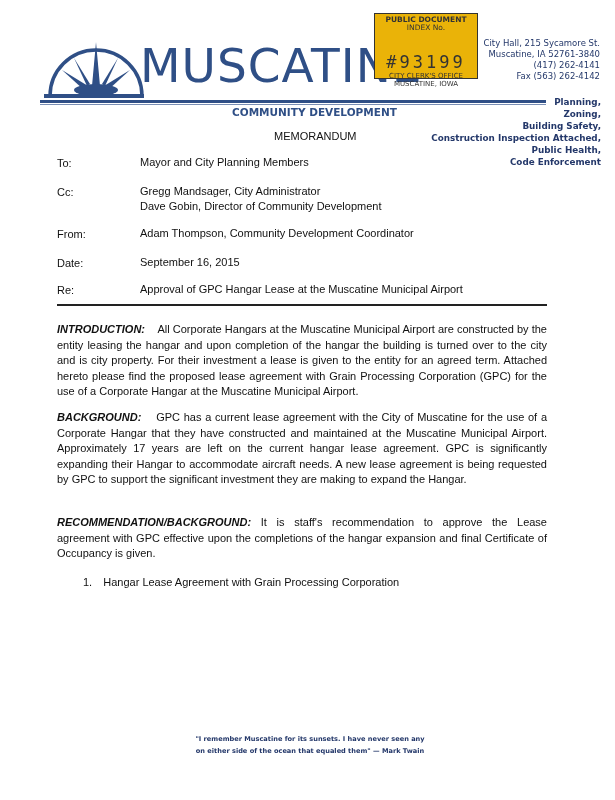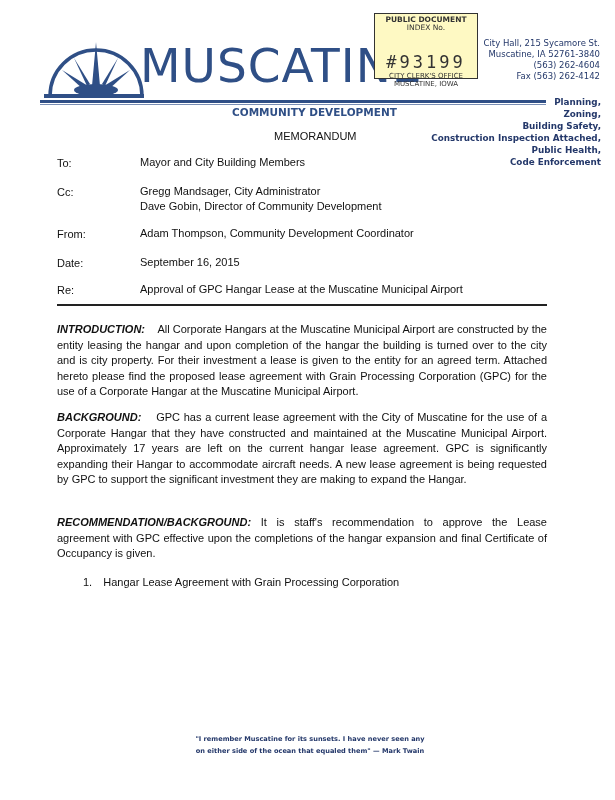--- a/index.html
+++ b/index.html
@@ -14,21 +14,21 @@
     .logo-word {
       left: 140px; top: 42px; font-size: 47px; color: #2f4f86;
       letter-spacing: 1px; font-family: "DejaVu Sans", sans-serif; line-height: 1;
     }
     .header-rule { left: 40px; top: 100px; width: 506px; height: 3px; background: #2f4f86; }
     .header-rule2 { left: 40px; top: 104px; width: 506px; height: 1px; background: #7a8fb5; }
 
     
     .stamp {
       left: 374px; top: 13px; width: 102px; height: 64px;
-      border: 1.5px solid #333; background: #fef9c3;
+      border: 1.5px solid #333; background: #eab308;
       font-family: "DejaVu Sans", sans-serif; color: #333; text-align: center;
     }
     .stamp .t1 { font-size: 7.5px; line-height: 8px; margin-top: 2px; font-weight: bold; }
     .stamp .t2 { font-size: 7.5px; line-height: 8px; }
     .stamp .num { font-size: 17px; line-height: 20px; margin-top: 20px; letter-spacing: 3px; font-family: "DejaVu Sans Mono", monospace; }
     .stamp .t3 { font-size: 7px; line-height: 8px; }
 
     
     .address {
       left: 474px; top: 38px; width: 126px; text-align: right;
@@ -95,38 +95,38 @@
   <div class="t1">PUBLIC DOCUMENT</div>
   <div class="t2">INDEX No.</div>
   <div class="num">#93199</div>
   <div class="t3">CITY CLERK'S OFFICE</div>
   <div class="t3">MUSCATINE, IOWA</div>
 </div>
 
 <div class="abs address">
   <div>City Hall, 215 Sycamore St.</div>
   <div>Muscatine, IA 52761-3840</div>
-  <div>(563) 262-4604</div>
+  <div>(417) 262-4141</div>
   <div>Fax (563) 262-4142</div>
 </div>
 
 <div class="abs dept">COMMUNITY DEVELOPMENT</div>
 <div class="abs services">
   <div>Planning,</div>
   <div>Zoning,</div>
   <div>Building Safety,</div>
   <div>Construction Inspection Attached,</div>
   <div>Public Health,</div>
   <div>Code Enforcement</div>
 </div>
 
 <div class="abs memo-title">MEMORANDUM</div>
 
 <div class="abs field-label" style="top:157px">To:</div>
-<div class="abs field-value" style="top:155px">Mayor and City Building Members</div>
+<div class="abs field-value" style="top:155px">Mayor and City Planning Members</div>
 
 <div class="abs field-label" style="top:186px">Cc:</div>
 <div class="abs field-value" style="top:184px">Gregg Mandsager, City Administrator</div>
 <div class="abs field-value" style="top:199px">Dave Gobin, Director of Community Development</div>
 
 <div class="abs field-label" style="top:228px">From:</div>
 <div class="abs field-value" style="top:226px">Adam Thompson, Community Development Coordinator</div>
 
 <div class="abs field-label" style="top:257px">Date:</div>
 <div class="abs field-value" style="top:255px">September 16, 2015</div>

